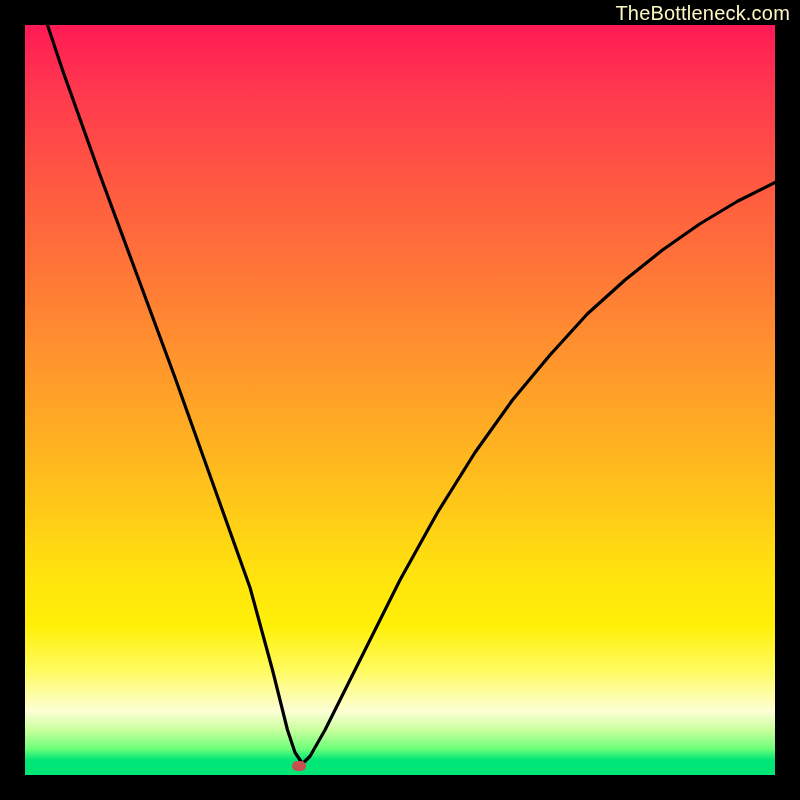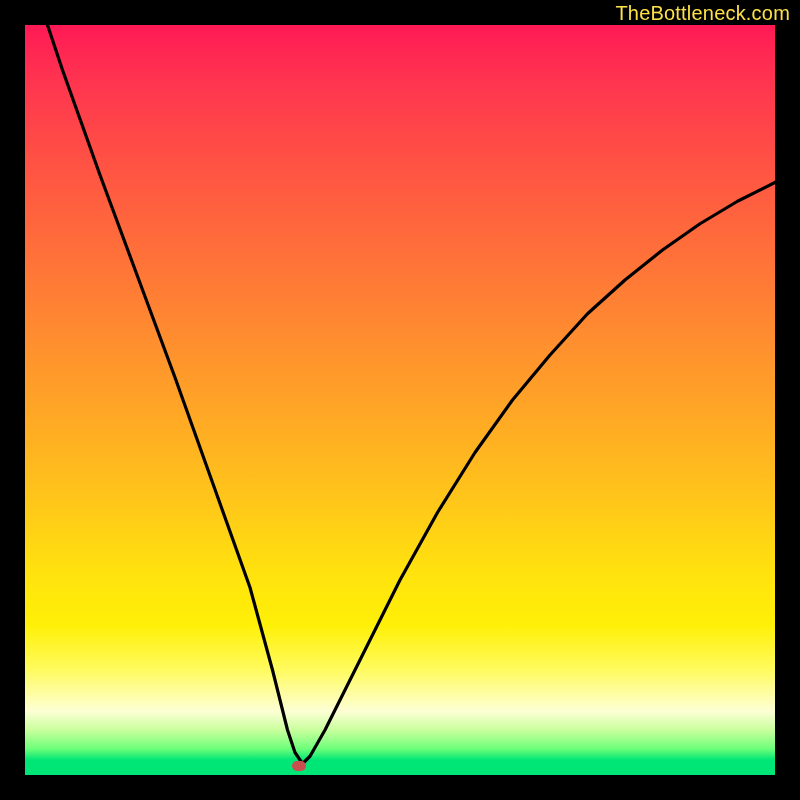--- a/index.html
+++ b/index.html
@@ -39,21 +39,21 @@
       #c9ff9d 94%,
       #6dff7a 96.5%,
       #00e676 98%,
       #00e676 100%
     );
   }
   .watermark {
     position: absolute;
     top: 2px;
     right: 10px;
-    color: #fde047;
+    color: #fef9c3;
     font-size: 20px;
     font-weight: 500;
     letter-spacing: 0.2px;
   }
   svg.curve {
     position: absolute;
     left: 0;
     top: 0;
     width: 750px;
     height: 750px;

